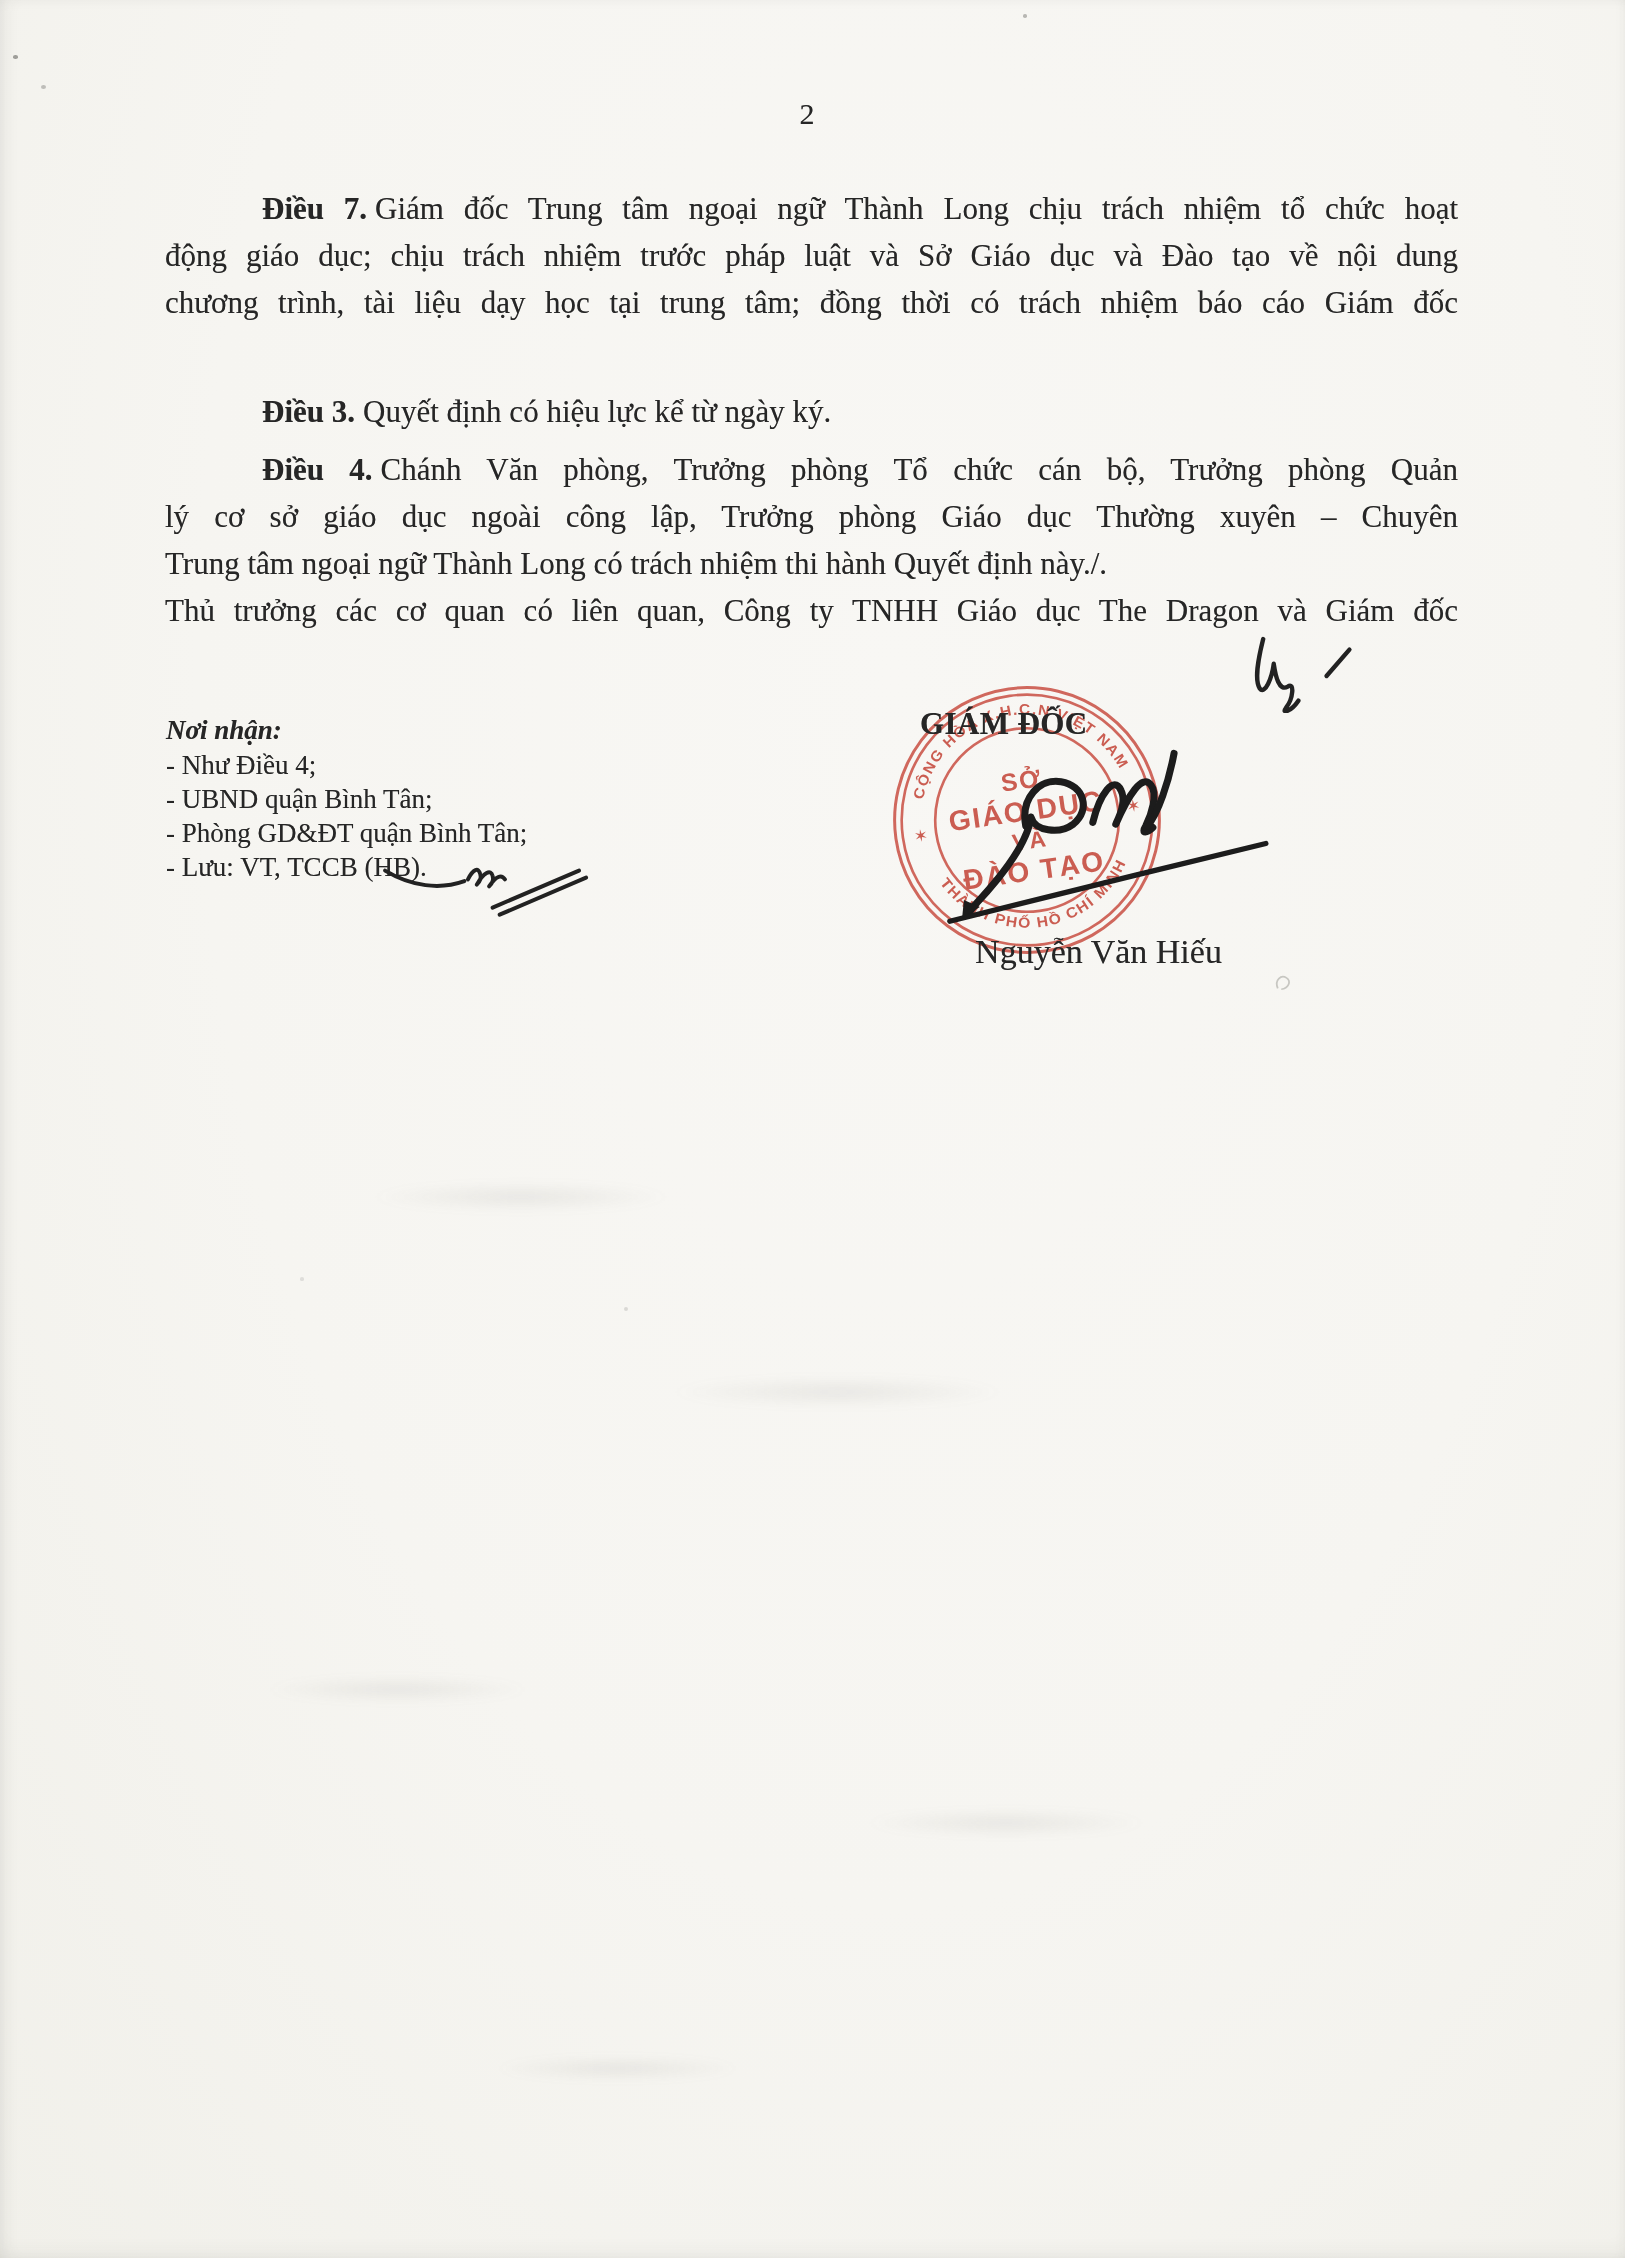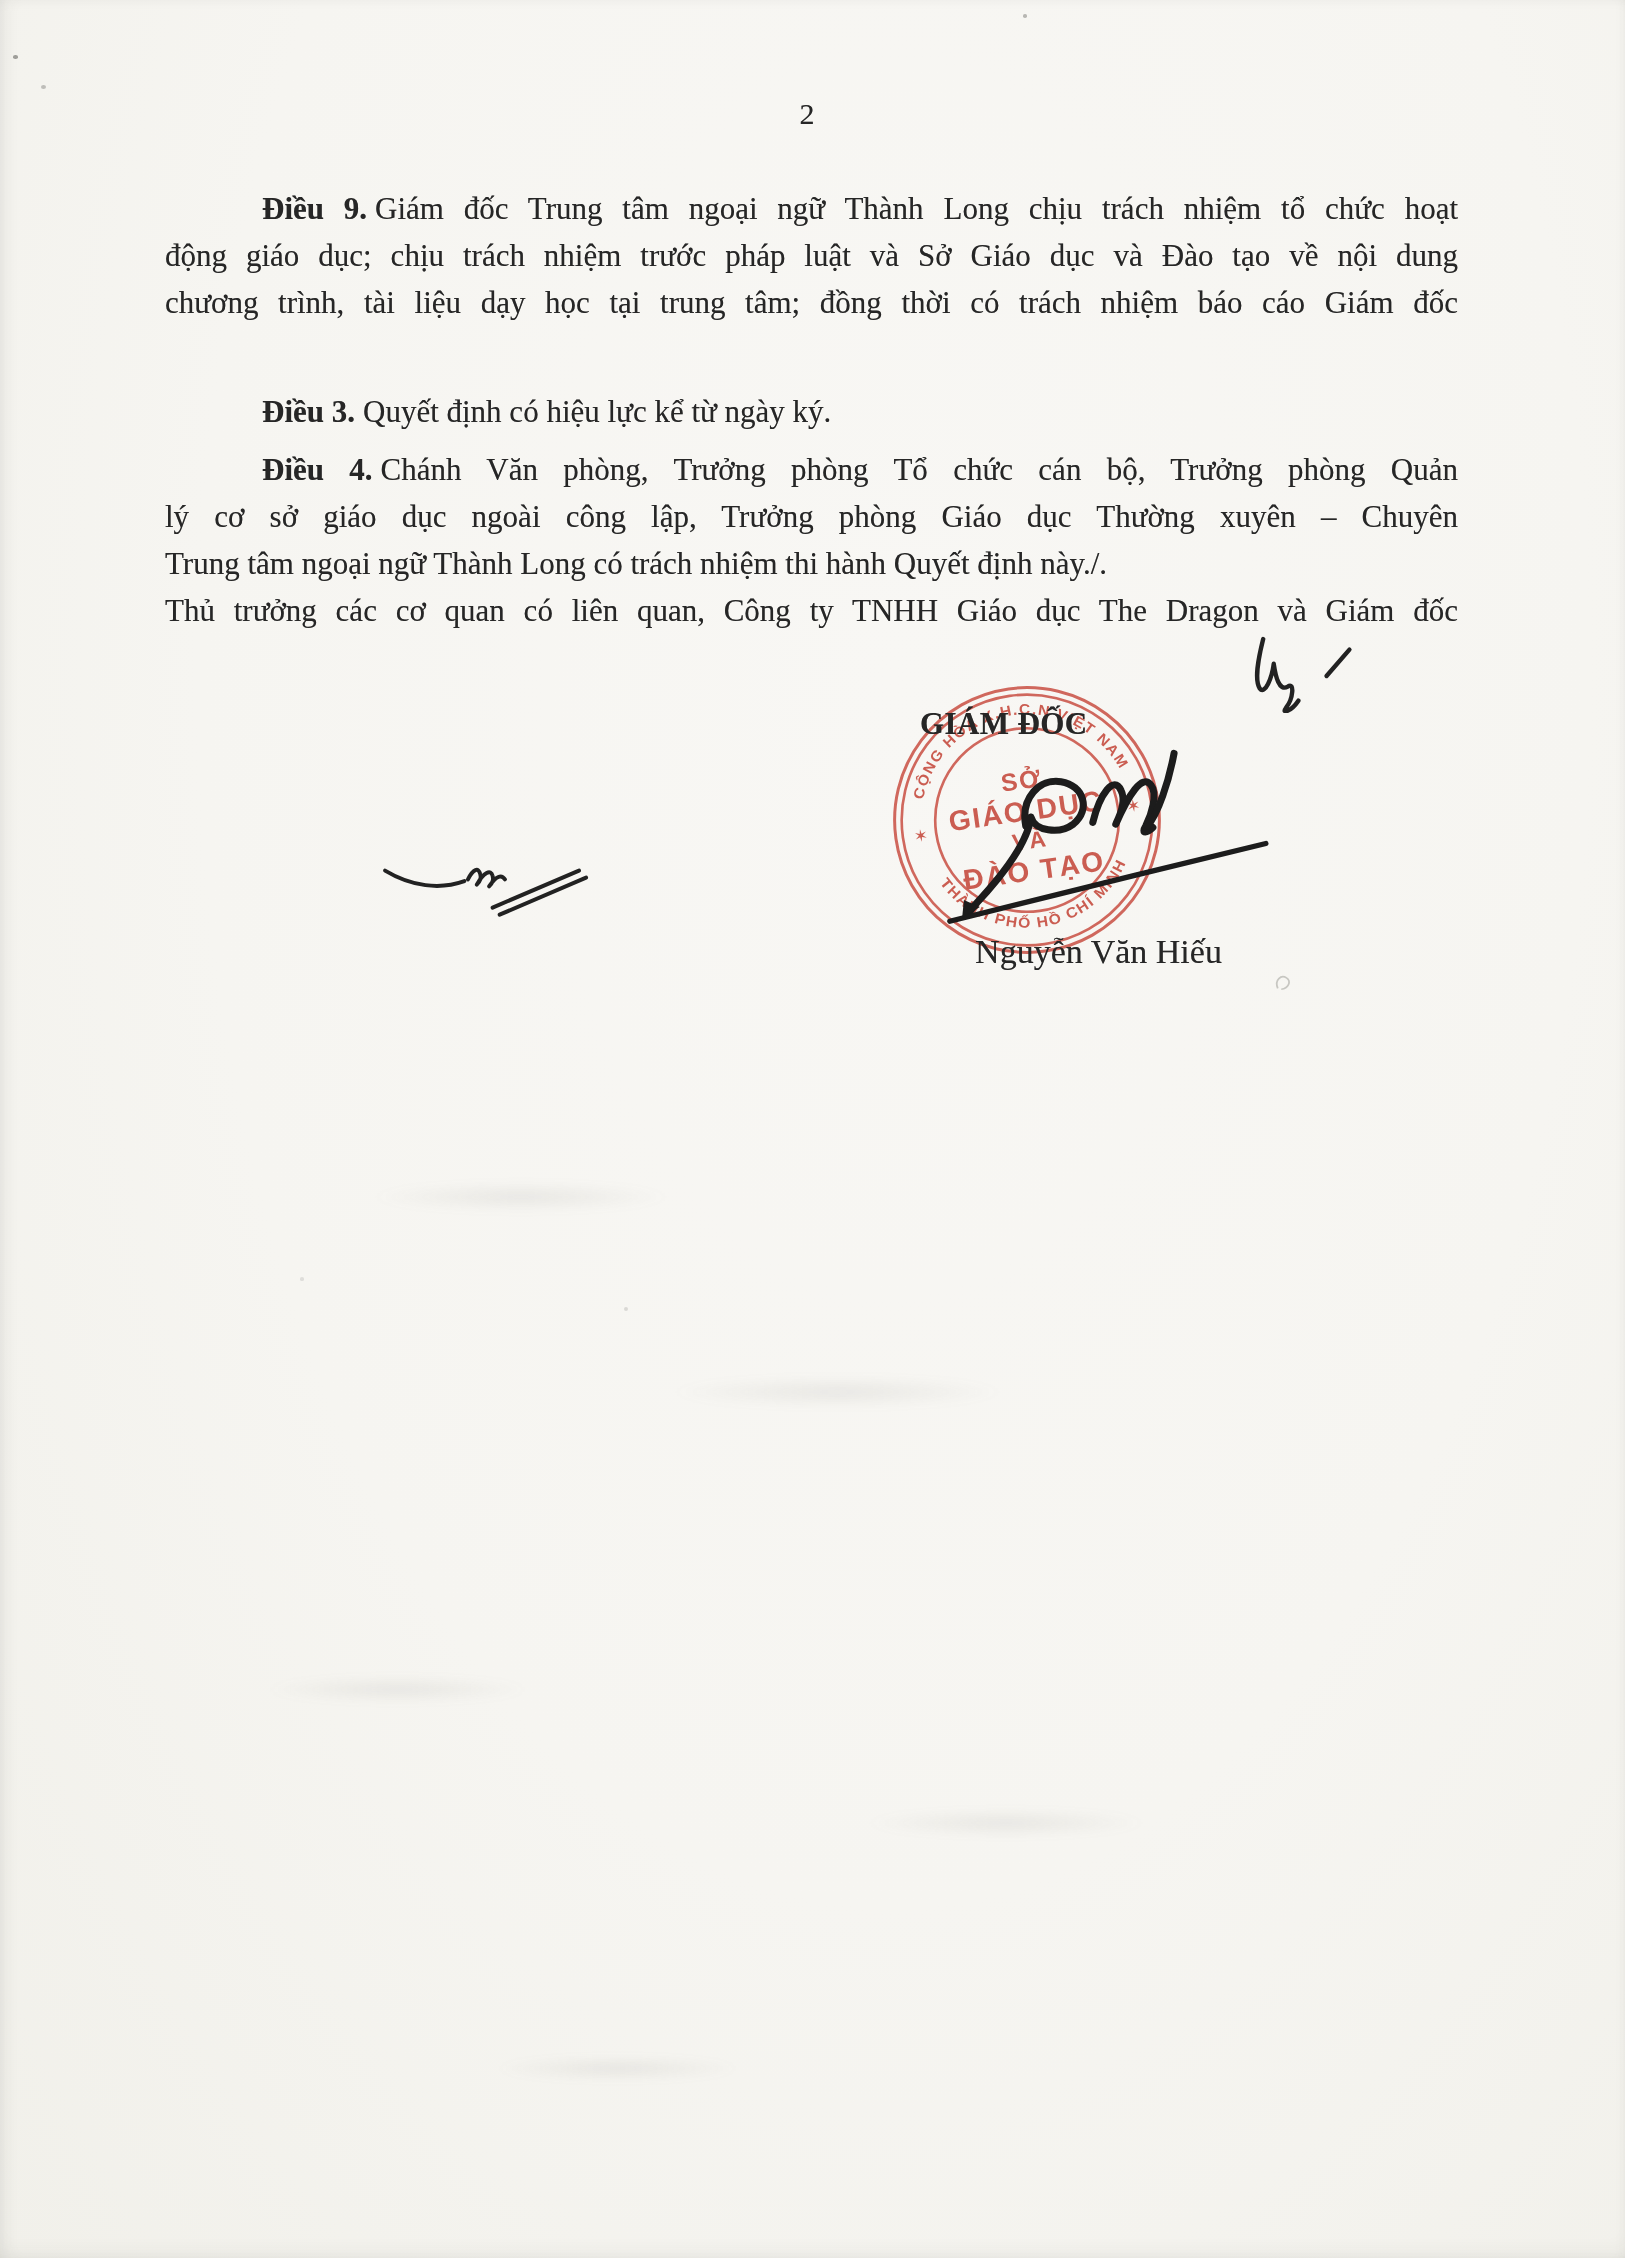--- a/index.html
+++ b/index.html
@@ -68,36 +68,43 @@
   }
 </style>
 </head>
 <body>
 
 <div class="page">
 
   <div class="pagenum">2</div>
 
   <div class="textcol p1">
-    <div class="line jline indent"><span class="lbl">Điều 9.</span><span class="rest">Giám đốc Trung tâm ngoại ngữ Thành Long chịu trách nhiệm tổ chức hoạt</span></div>
+    <div class="line jline indent"><span class="lbl">Điều 7.</span><span class="rest">Giám đốc Trung tâm ngoại ngữ Thành Long chịu trách nhiệm tổ chức hoạt</span></div>
     <div class="line jline">động giáo dục; chịu trách nhiệm trước pháp luật và Sở Giáo dục và Đào tạo về nội dung</div>
     <div class="line jline">chương trình, tài liệu dạy học tại trung tâm; đồng thời có trách nhiệm báo cáo Giám đốc</div>
   </div>
 
   <div class="textcol p2">
     <div class="line indent"><span class="lbl">Điều 3.</span><span class="rest">Quyết định có hiệu lực kể từ ngày ký.</span></div>
   </div>
 
   <div class="textcol p3">
     <div class="line jline indent"><span class="lbl">Điều 4.</span><span class="rest">Chánh Văn phòng, Trưởng phòng Tổ chức cán bộ, Trưởng phòng Quản</span></div>
     <div class="line jline">lý cơ sở giáo dục ngoài công lập, Trưởng phòng Giáo dục Thường xuyên – Chuyên</div>
     <div class="line">Trung tâm ngoại ngữ Thành Long có trách nhiệm thi hành Quyết định này./.</div>
     <div class="line jline">Thủ trưởng các cơ quan có liên quan, Công ty TNHH Giáo dục The Dragon và Giám đốc</div>
   </div>
 
+  <div class="recipients">
+    <div class="heading">Nơi nhận:</div>
+    <div class="item">- Như Điều 4;</div>
+    <div class="item">- UBND quận Bình Tân;</div>
+    <div class="item">- Phòng GD&amp;ĐT quận Bình Tân;</div>
+    <div class="item">- Lưu: VT, TCCB (HB).</div>
+  </div>
 
   <div class="sig-title">GIÁM ĐỐC</div>
   <div class="sig-name">Nguyễn Văn Hiếu</div>
 
   <div class="stamp-wrap">
     <svg width="278" height="278" viewBox="0 0 315 315">
       <defs>
         <path id="arcTop" d="M 43.4 120.4 A 120 120 0 0 1 271.6 120.4"></path>
         <path id="arcBot" d="M 46.9 209.1 A 122 122 0 0 0 268.1 209.1"></path>
       </defs>

